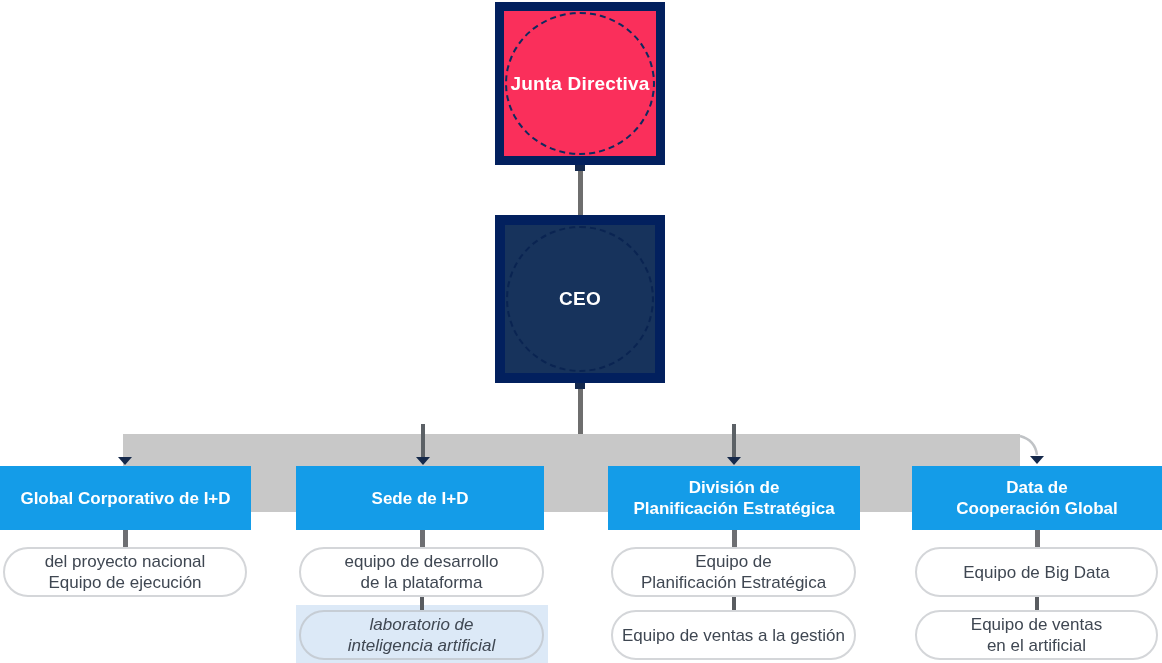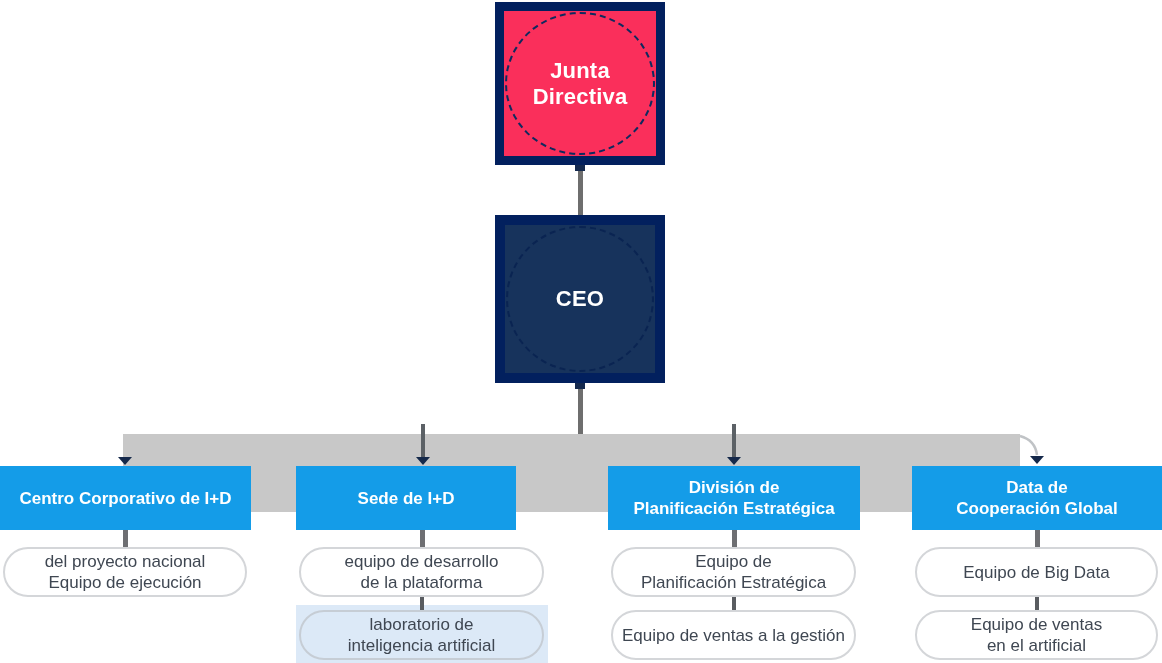--- a/index.html
+++ b/index.html
@@ -6,36 +6,36 @@
   body{font-family:"Liberation Sans", sans-serif;}
   #stage{position:relative;width:1162px;height:663px;background:#fff;overflow:hidden;}
 
   
   .big-node{position:absolute;box-sizing:border-box;display:flex;align-items:center;justify-content:center;}
   #board-node{left:495px;top:2px;width:170px;height:163px;border:9px solid var(--navy-border);background:var(--pink);}
   #ceo-node{left:495px;top:215px;width:170px;height:168px;border:10px solid var(--navy-border);background:var(--navy-fill);}
   .dashed-circle{position:absolute;inset:1px;border-radius:50%;pointer-events:none;}
   #board-node .dashed-circle{border:2px dashed #0d2a5e;}
   #ceo-node .dashed-circle{border:2px dashed #0a2452;}
-  .big-node .node-label{position:relative;color:#fff;font-size:22px;font-weight:bold;text-align:center;letter-spacing:.2px;}
+  .big-node .node-label{position:relative;color:#fff;font-size:19px;font-weight:bold;text-align:center;letter-spacing:.2px;}
 
   
   .vline{position:absolute;background:#6e6e6e;}
   .nub{position:absolute;width:10px;height:6px;background:#14294e;}
   #band{position:absolute;left:123px;top:434px;width:897px;height:78px;background:#c8c8c8;}
   .thin-drop{position:absolute;width:4px;background:#5c6166;}
   .arrowhead{position:absolute;width:0;height:0;border-left:7px solid transparent;border-right:7px solid transparent;border-top:8px solid #15294b;}
   #curve-svg{position:absolute;left:0;top:0;pointer-events:none;}
 
   
   .div-header{position:absolute;top:466px;height:64px;background:var(--blue);color:#fff;display:flex;flex-direction:column;align-items:center;justify-content:center;font-weight:bold;font-size:17px;line-height:21px;text-align:center;}
   .header-stub{position:absolute;top:530px;width:5px;height:17px;background:#6e6f72;}
   .team-stub{position:absolute;width:4px;height:13px;background:#595c60;}
   .pill{position:absolute;height:50px;box-sizing:border-box;background:#fff;border:2px solid #d4d6d9;border-radius:26px;display:flex;flex-direction:column;align-items:center;justify-content:center;font-size:17px;line-height:21px;color:#3f4752;text-align:center;}
-  .pill.highlighted{background:var(--lightblue);border-color:#c6cdd5;}
+  .pill.highlighted{background:var(--lightblue);border-color:#c6cdd5;font-style:italic;}
   .highlight-rect{position:absolute;background:var(--lightblue);}
 </style>
 </head>
 <body>
 
 <div id="stage" style="--pink: #fa2f5b; --navy-border: #02205e; --navy-fill: #17335c; --blue: #149ce8; --lightblue: #dce9f7;">
 
   <div class="big-node" id="board-node">
     <div class="dashed-circle"></div>
     <div class="node-label">Junta Directiva</div>
@@ -61,28 +61,28 @@
     <path d="M1020,436 C1031,439 1036,447 1037,455" stroke="#c0c3c6" stroke-width="2.5" fill="none"></path>
   </svg>
 
   <div class="arrowhead" style="left:118px;top:457px;"></div>
   <div class="arrowhead" style="left:416px;top:457px;"></div>
   <div class="arrowhead" style="left:727px;top:457px;"></div>
   <div class="arrowhead" style="left:1030px;top:456px;"></div>
 
   <div id="columns">
       <div class="div-header" style="left: 0px; width: 251px;">
-        <div>Centro Corporativo de I+D</div>
+        <div>Global Corporativo de I+D</div>
       </div>
       <div class="header-stub" style="left: 122.5px;"></div>
       <div class="pill" style="left: 3px; top: 547px; width: 244px;">
         <div>del proyecto nacional</div>
         <div>Equipo de ejecución</div>
       </div>
-      <div class="div-header" style="left: 296px; width: 220px;">
+      <div class="div-header" style="left: 296px; width: 248px;">
         <div>Sede de I+D</div>
       </div>
       <div class="header-stub" style="left: 419.5px;"></div>
       <div class="pill" style="left: 299px; top: 547px; width: 245px; text-align: center;">
         <div>equipo de desarrollo</div>
         <div>de la plataforma</div>
       </div>
       <div class="highlight-rect" style="left: 296px; top: 605px; width: 252px; height: 58px;"></div>
       <div class="team-stub" style="left: 420px; top: 597px;"></div>
       <div class="pill highlighted" style="left: 299px; top: 610px; width: 245px;">

